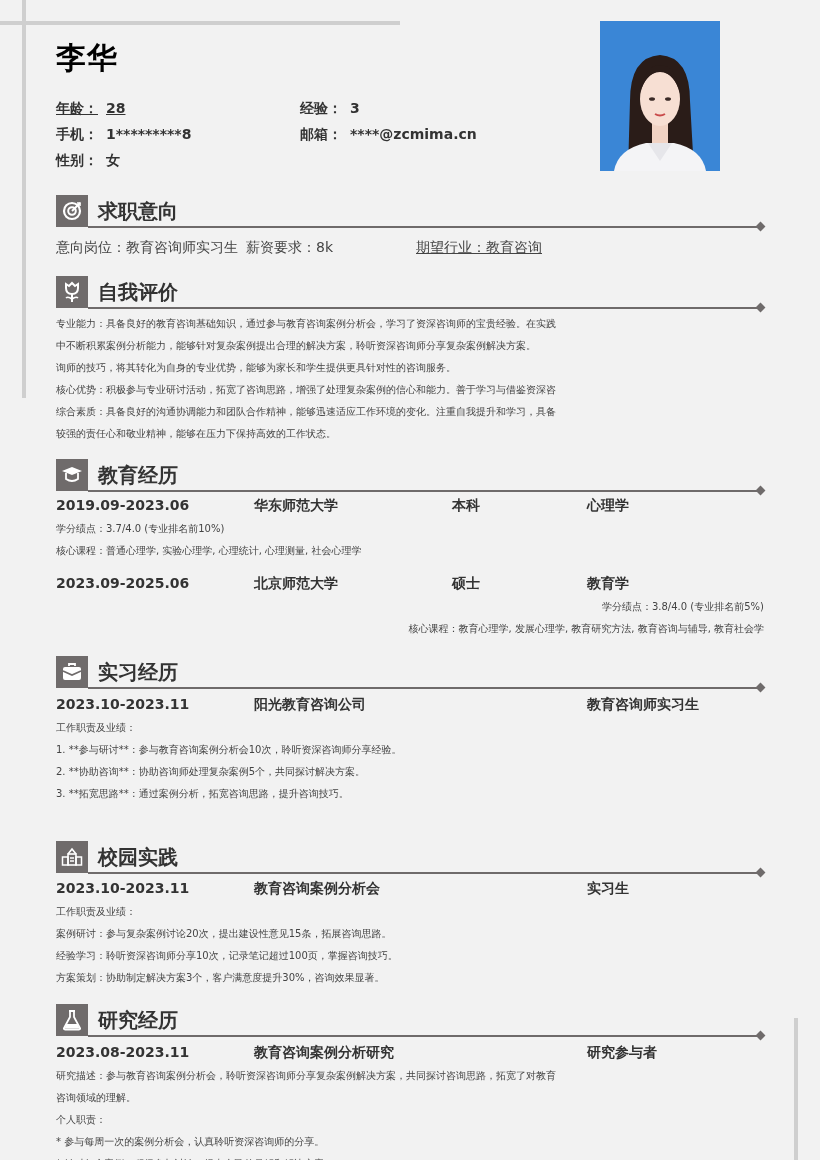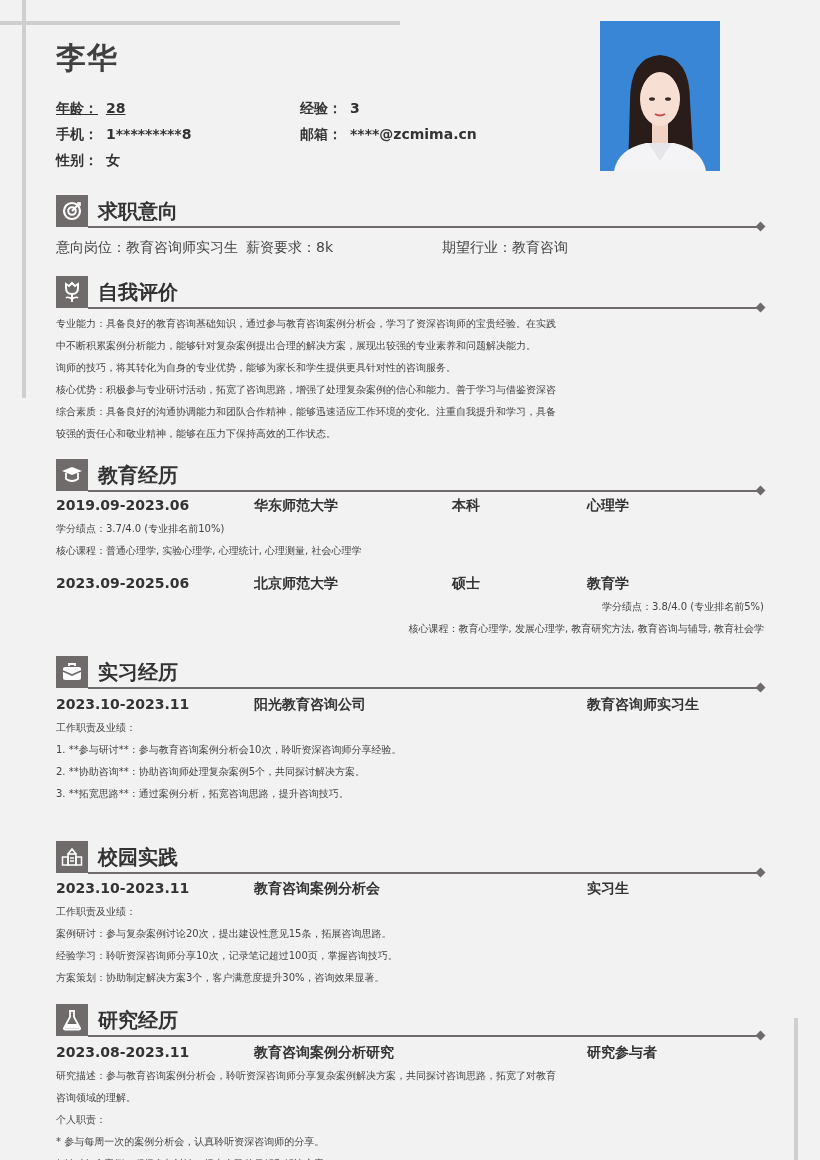--- a/index.html
+++ b/index.html
@@ -8,21 +8,21 @@
     background: #f2f2f2;
     font-family: "DejaVu Sans", "Liberation Sans", sans-serif;
     color: #333;
     position: relative;
   }
   .deco-top { position: absolute; left: 0; top: 21px; width: 400px; height: 4px; background: #cfcfcf; }
   .deco-left { position: absolute; left: 22px; top: 0; width: 4px; height: 398px; background: #cfcfcf; }
   .deco-right { position: absolute; left: 794px; top: 1018px; width: 4px; height: 142px; background: #cfcfcf; }
 
   .header { position: absolute; left: 56px; top: 36px; width: 520px; }
-  .name { font-size: 30px; font-weight: bold; color: #404040; letter-spacing: 1px; line-height: 44px; }
+  .name { font-size: 30px; font-weight: bold; color: #000000; letter-spacing: 1px; line-height: 44px; }
   .info-grid { position: absolute; top: 64px; left: 0; width: 520px; }
   .info-item { position: absolute; font-size: 14px; font-weight: bold; color: #333; white-space: nowrap; }
   .info-item .lbl { margin-right: 8px; }
 
   .photo {
     position: absolute; left: 600px; top: 21px; width: 120px; height: 150px;
     background: #3a86d6; overflow: hidden;
   }
   .photo svg { display: block; }
 
@@ -99,40 +99,40 @@
           <path d="M16 3 L19 3 L19 6" stroke="#fff" stroke-width="1.6" fill="none"></path>
         </svg>
     </div>
     <div class="sec-title">求职意向</div>
     <div class="sec-line"></div>
     <div class="sec-dot"></div>
   </div>
   <div class="body-text" style="position:relative;height:22px;margin-top:9px;">
     <span style="position:absolute;left:0;white-space:nowrap;">意向岗位：教育咨询师实习生</span>
     <span style="position:absolute;left:190px;white-space:nowrap;">薪资要求：8k</span>
-    <span style="position:absolute;left:386px;white-space:nowrap;">期望行业：教育咨询</span>
+    <span style="position:absolute;left:360px;white-space:nowrap;text-decoration:underline;">期望行业：教育咨询</span>
   </div>
 </div>
 
 <div class="section" style="top:276px;">
   <div class="sec-head">
     <div class="sec-icon">
       <svg width="20" height="22" viewBox="0 0 20 22">
           <path d="M10 13 Q4 13 4 7 L4 3 L7 5 L10 2 L13 5 L16 3 L16 7 Q16 13 10 13 Z" stroke="#fff" stroke-width="2" fill="none"></path>
           <path d="M10 13 L10 21" stroke="#fff" stroke-width="2"></path>
           <path d="M10 18 Q6 15 4 17 M10 18 Q14 15 16 17" stroke="#fff" stroke-width="1.6" fill="none"></path>
         </svg>
     </div>
     <div class="sec-title">自我评价</div>
     <div class="sec-line"></div>
     <div class="sec-dot"></div>
   </div>
   <div style="margin-top:5px;">
     <p class="line">专业能力：具备良好的教育咨询基础知识，通过参与教育咨询案例分析会，学习了资深咨询师的宝贵经验。在实践</p>
-    <p class="line">中不断积累案例分析能力，能够针对复杂案例提出合理的解决方案，展现出较强的专业素养和问题解决能力。</p>
+    <p class="line">中不断积累案例分析能力，能够针对复杂案例提出合理的解决方案，聆听资深咨询师分享复杂案例解决方案。</p>
     <p class="line">询师的技巧，将其转化为自身的专业优势，能够为家长和学生提供更具针对性的咨询服务。</p>
     <p class="line">核心优势：积极参与专业研讨活动，拓宽了咨询思路，增强了处理复杂案例的信心和能力。善于学习与借鉴资深咨</p>
     <p class="line">综合素质：具备良好的沟通协调能力和团队合作精神，能够迅速适应工作环境的变化。注重自我提升和学习，具备</p>
     <p class="line">较强的责任心和敬业精神，能够在压力下保持高效的工作状态。</p>
   </div>
 </div>
 
 <div class="section" style="top:459px;">
   <div class="sec-head">
     <div class="sec-icon">

